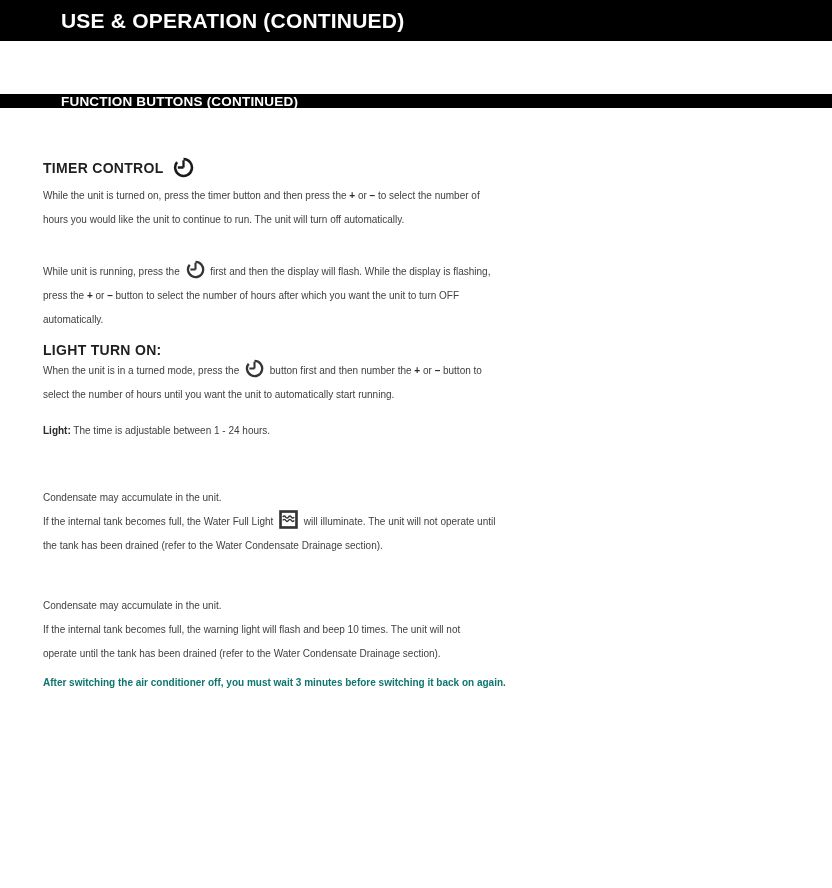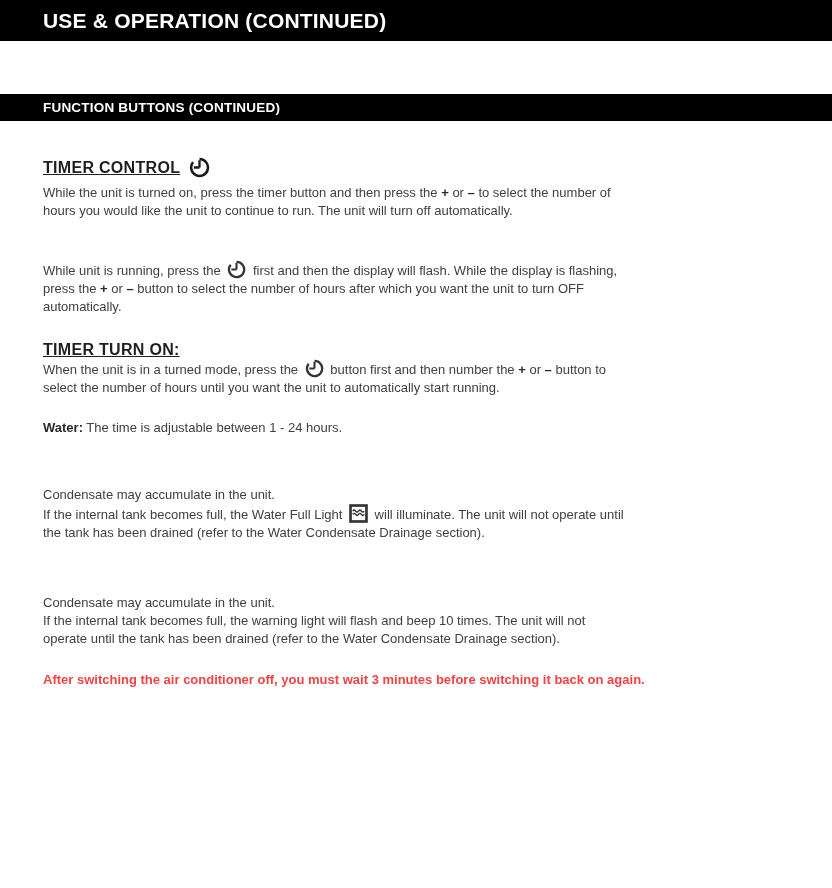--- a/index.html
+++ b/index.html
@@ -12,73 +12,72 @@
     overflow: hidden;
   }
   .bar {
     position: absolute;
     left: 0;
     width: 832px;
     background: #000000;
     color: #ffffff;
     display: flex;
     align-items: center;
-    padding-left: 43px;
+    padding-left: 61px;
     box-sizing: border-box;
   }
   .bar-top { top: 0; height: 41px; }
   .bar-top .bar-title {
     font-size: 21px;
     font-weight: 700;
     letter-spacing: 0.2px;
   }
-  .bar-sub { top: 94px; height: 27px; }
+  .bar-sub { top: 94px; height: 14px; }
   .bar-sub .bar-title {
     font-size: 13.5px;
     font-weight: 700;
     letter-spacing: 0.2px;
   }
   .block {
     position: absolute;
     left: 43px;
     width: 780px;
   }
   .h-row {
     display: flex;
     align-items: center;
     gap: 9px;
   }
   .h {
-    font-size: 16px;
+    font-size: 14px;
     font-weight: 700;
     color: #1f1f1f;
     letter-spacing: 0.3px;
     line-height: 18px;
-    text-decoration: underline;
   }
   .icn svg { display: block; width: 21px; height: 21px; color: #1a1a1a; }
   .p {
-    font-size: 13px;
-    line-height: 18px;
+    font-size: 10px;
+    line-height: 24px;
     color: #404042;
     white-space: pre-line;
   }
   .p .b { font-weight: 700; color: #2a2a2c; }
   .p .ic-inline {
     display: inline-block;
     margin: 0 3px;
     white-space: normal;
   }
   .p .ic-inline svg {
     width: 19px;
     height: 19px;
     vertical-align: -4px;
     color: #343436;
   }
-  .footer-strong .b { color: #ef4444; }
+  .footer-strong .b { color: #0f766e; }
 </style>
 </head>
 <body>
 
 <div class="page">
 
   <header class="bar bar-top">
     <span class="bar-title">USE &amp; OPERATION (CONTINUED)</span>
   </header>
 
@@ -99,29 +98,29 @@
 hours you would like the unit to continue to run. The unit will turn off automatically.</span></div>
 
   <div class="block p" style="top:260px"><span class="t">While unit is running, press the </span><span class="ic-inline"><svg viewBox="0 0 20 20" xmlns="http://www.w3.org/2000/svg">
     <path d="M10 2 A 8 8 0 1 1 3.9 4.9" fill="none" stroke="currentColor" stroke-width="2.4"></path>
     <path d="M10 10 L10 3 M10 10 L4.6 10" fill="none" stroke="currentColor" stroke-width="2.2"></path>
   </svg></span><span class="t"> first and then the display will flash. While the display is flashing,
 press the </span><span class="b">+</span><span class="t"> or </span><span class="b">–</span><span class="t"> button to select the number of hours after which you want the unit to turn OFF
 automatically.</span></div>
 
   <section class="block h-row" style="top:341px">
-    <span class="h">TIMER TURN ON:</span>
+    <span class="h">LIGHT TURN ON:</span>
   </section>
   <div class="block p" style="top:359px"><span class="t">When the unit is in a turned mode, press the </span><span class="ic-inline"><svg viewBox="0 0 20 20" xmlns="http://www.w3.org/2000/svg">
     <path d="M10 2 A 8 8 0 1 1 3.9 4.9" fill="none" stroke="currentColor" stroke-width="2.4"></path>
     <path d="M10 10 L10 3 M10 10 L4.6 10" fill="none" stroke="currentColor" stroke-width="2.2"></path>
   </svg></span><span class="t"> button first and then number the </span><span class="b">+</span><span class="t"> or </span><span class="b">–</span><span class="t"> button to
 select the number of hours until you want the unit to automatically start running.</span></div>
 
-  <div class="block p" style="top:419px"><span class="b">Water:</span><span class="t"> The time is adjustable between 1 - 24 hours.</span></div>
+  <div class="block p" style="top:419px"><span class="b">Light:</span><span class="t"> The time is adjustable between 1 - 24 hours.</span></div>
 
   <div class="block p" style="top:486px"><span class="t">Condensate may accumulate in the unit.
 If the internal tank becomes full, the Water Full Light </span><span class="ic-inline"><svg viewBox="0 0 20 20" xmlns="http://www.w3.org/2000/svg">
     <rect x="1.6" y="1.6" width="16.8" height="16.8" fill="none" stroke="currentColor" stroke-width="2.8"></rect>
     <path d="M4 7.4 q1.5 -2.2 3 0 t3 0 t3 0 t3 0" fill="none" stroke="currentColor" stroke-width="1.5"></path>
     <path d="M4 11 q1.5 -2.2 3 0 t3 0 t3 0 t3 0" fill="none" stroke="currentColor" stroke-width="1.5"></path>
   </svg></span><span class="t"> will illuminate. The unit will not operate until
 the tank has been drained (refer to the Water Condensate Drainage section).</span></div>
 
   <div class="block p" style="top:594px"><span class="t">Condensate may accumulate in the unit.

